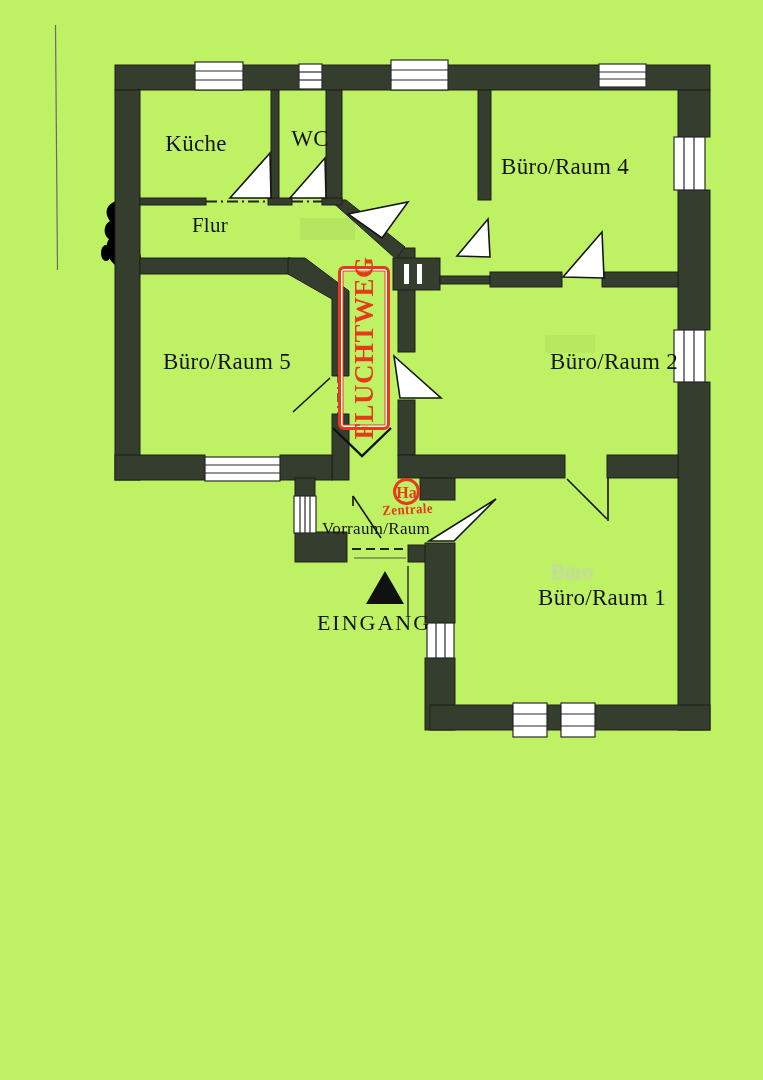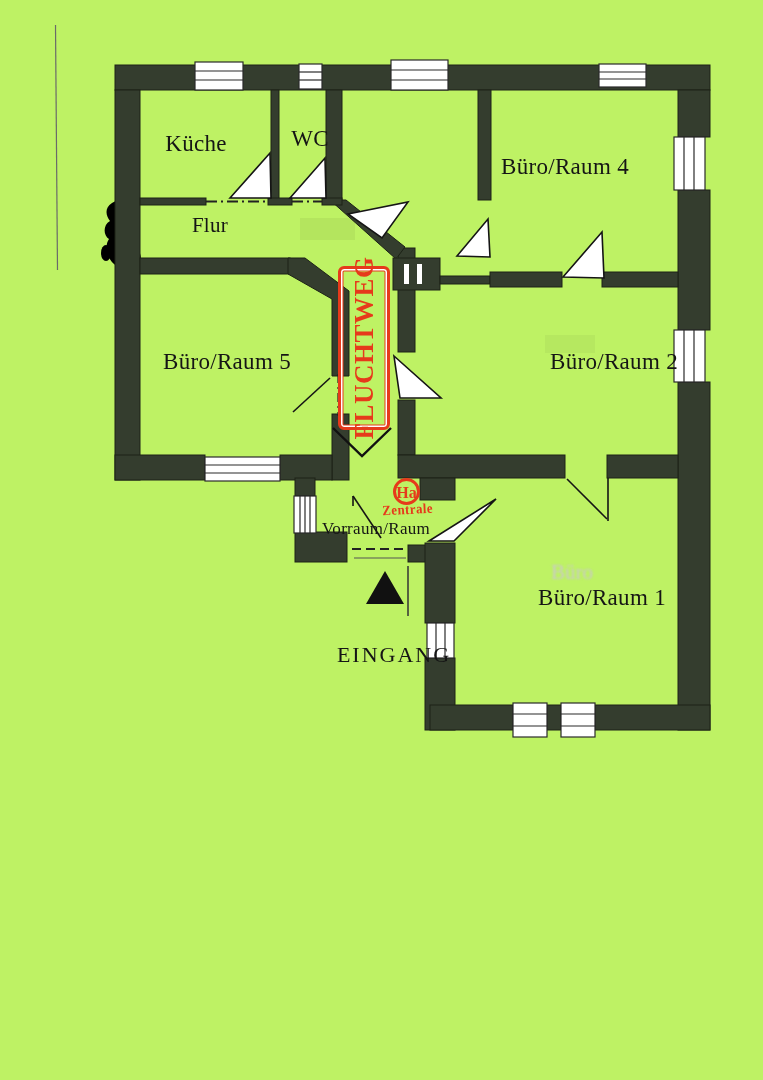--- a/index.html
+++ b/index.html
@@ -207,21 +207,21 @@
   </svg>
 
   <div class="lbl" style="left:196px;top:131px;">Küche</div>
   <div class="lbl" style="left:310px;top:126px;">WC</div>
   <div class="lbl" style="left:565px;top:154px;">Büro/Raum 4</div>
   <div class="lbl lbl-flur" style="left:210px;top:213px;">Flur</div>
   <div class="lbl" style="left:227px;top:349px;">Büro/Raum 5</div>
   <div class="lbl" style="left:566px;top:349px;margin-left:48px;">Büro/Raum 2</div>
   <div class="lbl" style="left:566px;top:585px;margin-left:36px;">Büro/Raum 1</div>
   <div class="lbl lbl-vorraum" style="left:376px;top:519px;">Vorraum/Raum</div>
-  <div class="lbl lbl-eingang" style="left:394px;top:610px;margin-top:32px;">EINGANG</div>
+  <div class="lbl lbl-eingang" style="left:374px;top:610px;">EINGANG</div>
 
   <div class="watermark" style="left:572px;top:560px;">Büro</div>
 
   <div class="fluchtweg-stamp">
     <span>FLUCHTWEG</span>
   </div>
   <div class="ha-stamp">
     <span>Ha</span>
   </div>
   <div class="zentrale-stamp">Zentrale</div>

